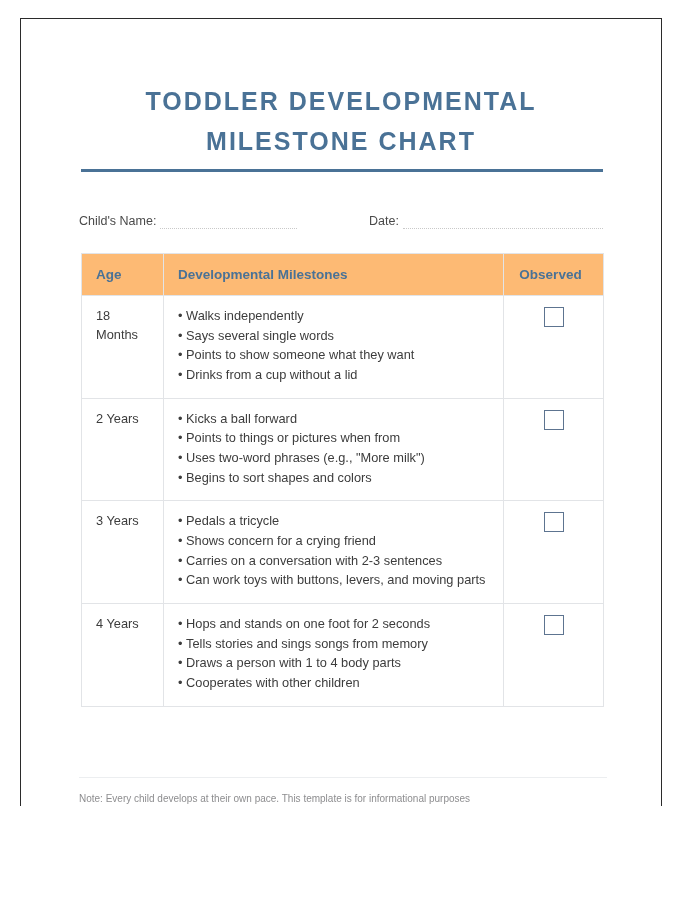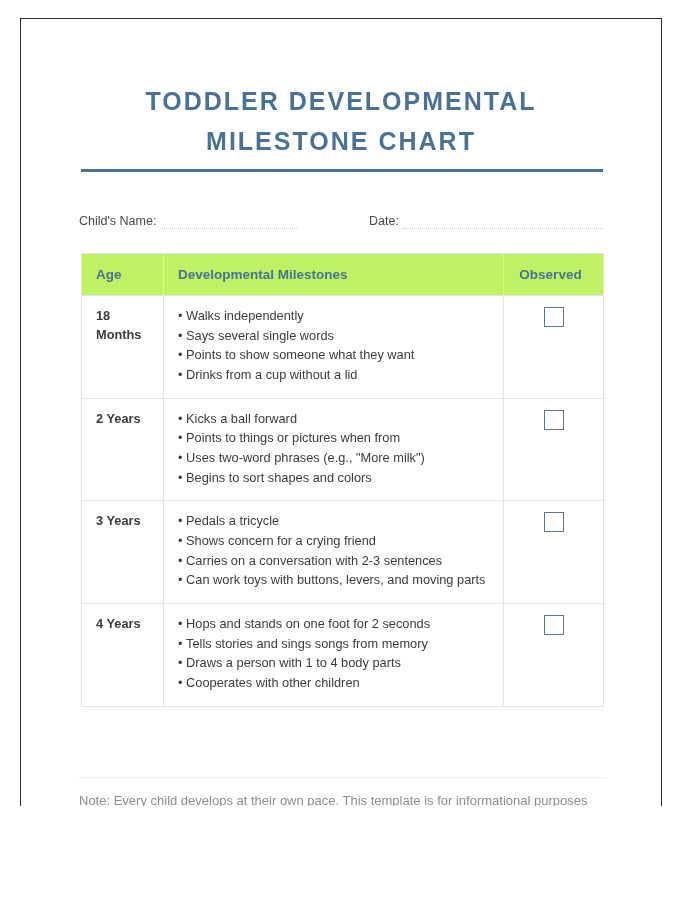--- a/index.html
+++ b/index.html
@@ -113,21 +113,21 @@
     width: 522px;
     border-collapse: collapse;
     table-layout: fixed;
     background: #ffffff;
   }
   .milestone-table col.col-age      { width: 82px; }
   .milestone-table col.col-miles    { width: 340px; }
   .milestone-table col.col-observed { width: 100px; }
 
   .milestone-table th {
-    background: #bef264;
+    background: #fdba74;
     color: #4a7296;
     font-size: 13.5px;
     font-weight: bold;
     text-align: left;
     padding: 13px 14px;
     border: 1px solid #e2e4e7;
     vertical-align: middle;
   }
   .milestone-table th.th-observed {
     text-align: center;
@@ -137,21 +137,21 @@
 
   .milestone-table td {
     border: 1px solid #e2e4e7;
     vertical-align: top;
     padding: 11px 14px 12px 14px;
     font-size: 12.8px;
     color: #3c3c3c;
     line-height: 1.46;
   }
   .cell-age {
-    font-weight: bold;
+    font-weight: normal;
     color: #2e2e2e;
     font-size: 12.8px;
     white-space: pre-line;
     padding-left: 13px;
   }
   .cell-milestones { }
   .milestone-list {
     margin: 0;
     padding: 0;
     list-style: none;
@@ -187,21 +187,21 @@
     top: 758px;
     width: 528px;
     height: 1px;
     background: #eceef0;
   }
   .footer-note {
     position: absolute;
     left: 58px;
     top: 772px;
     width: 528px;
-    font-size: 13px;
+    font-size: 10px;
     color: #8d8d8f;
     line-height: 1.5;
     white-space: nowrap;
     overflow: hidden;
   }
 </style>
 </head>
 <body>
 
 <div class="page-canvas">

